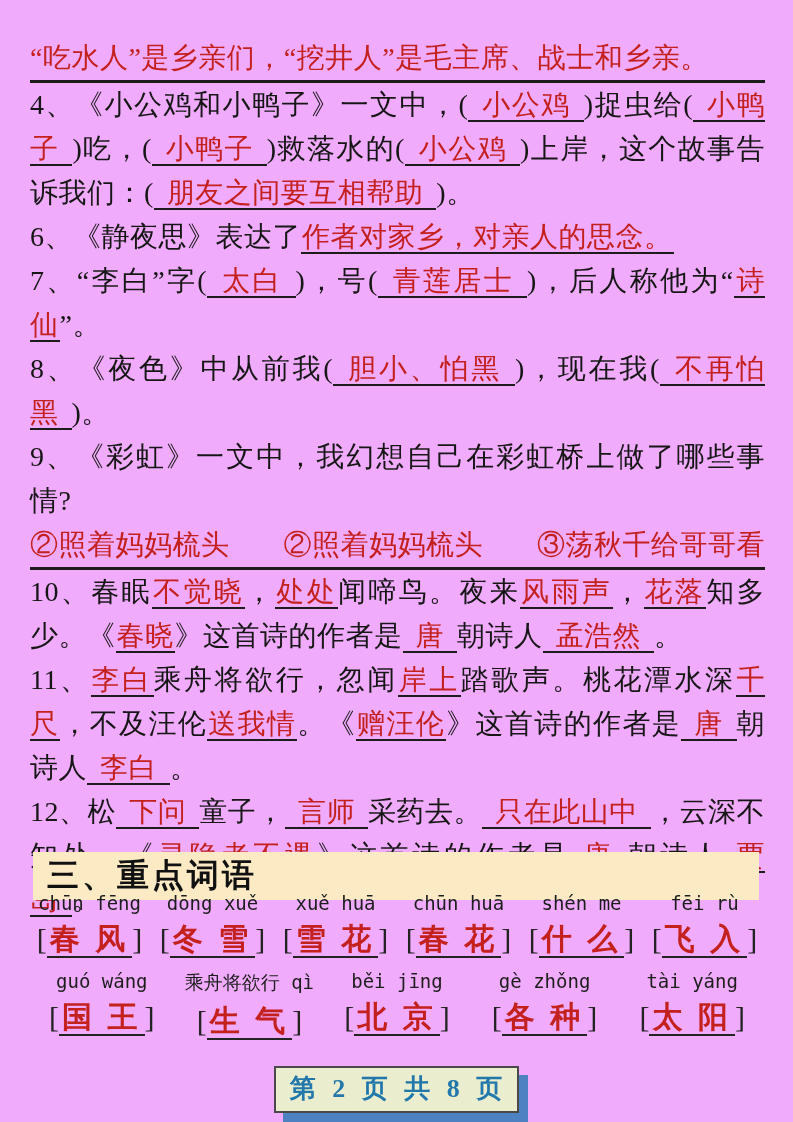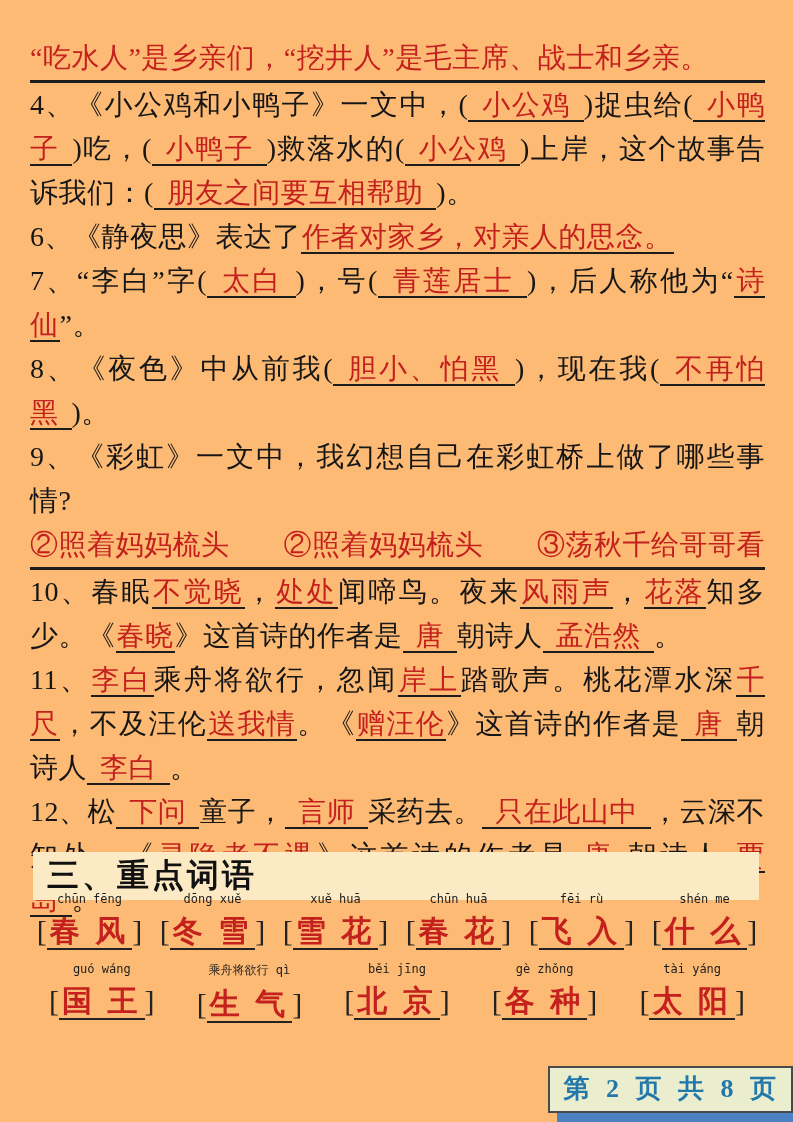--- a/index.html
+++ b/index.html
@@ -2,21 +2,21 @@
 <html style="--red: #c3201e; --ink: #161616; --uline: #1c1c1c; --band_bg: #fbeac4; --footer_bg: #eaeecf; --footer_text: #2278ab; --footer_border: #4a4a4a; --footer_shadow: #4c82c2;"><head>
 <meta charset="utf-8">
 <style>
   :root{
     --red:#c3201e; --ink:#161616; --uline:#1c1c1c;
     --band_bg:#fbeac4; --footer_bg:#eaeecf; --footer_text:#2278ab;
     --footer_border:#4a4a4a; --footer_shadow:#4c82c2;
   }
   html,body{margin:0;padding:0;background:#ffffff;}
   .page{
-    position:relative; width:793px; height:1122px; background:#fdba74;
+    position:relative; width:793px; height:1122px; background:#f0abfc;
     overflow:hidden;
     font-family:"Liberation Serif","DejaVu Serif",serif;
     color:var(--ink);
   }
   
   .qa{
     position:absolute; left:30px; top:36px; width:735px;
     font-size:28px; line-height:44px; text-align:justify;
     letter-spacing:0.5px;
   }
@@ -37,31 +37,31 @@
   }
   .band-title{
     font-size:32px; font-weight:bold; color:#111;
     padding-left:14px; letter-spacing:3px;
   }
   
   .grid{position:absolute; left:28px; top:892px; width:738px;}
   .grid-row{display:flex; justify-content:space-between; margin-bottom:10px;}
   .entry{flex:1; display:flex; flex-direction:column; align-items:center;}
   .pinyin{
-    font-family:"DejaVu Sans Mono",monospace; font-size:12px; color:#1d1d1d;
+    font-family:"DejaVu Sans Mono",monospace; font-size:19px; color:#1d1d1d;
     white-space:nowrap;
   }
   .word-line{margin-top:5px; font-size:30px; white-space:nowrap;}
   .bracket{color:#232323;}
   .word-red{
     color:var(--red); border-bottom:2px solid #232323;
     padding:0 3px 1px; letter-spacing:4px; font-weight:bold;
   }
   
-  .footer{position:absolute; left:0; top:1066px; width:793px; text-align:right;}
+  .footer{position:absolute; left:0; top:1066px; width:793px; text-align:center;}
   .footer-box{
     display:inline-block; background:var(--footer_bg);
     border:2px solid var(--footer_border); color:var(--footer_text);
     font-size:26px; font-weight:bold; letter-spacing:5px;
     padding:3px 10px 5px 14px;
     box-shadow:9px 9px 0 var(--footer_shadow);
   }
 </style>
 </head>
 <body>
@@ -101,26 +101,26 @@
         </div>
         <div class="entry">
           <div class="pinyin">xuě huā</div>
           <div class="word-line"><span class="bracket">[</span><span class="word-red">雪 花</span><span class="bracket">]</span></div>
         </div>
         <div class="entry">
           <div class="pinyin">chūn huā</div>
           <div class="word-line"><span class="bracket">[</span><span class="word-red">春 花</span><span class="bracket">]</span></div>
         </div>
         <div class="entry">
+          <div class="pinyin">shén me</div>
+          <div class="word-line"><span class="bracket">[</span><span class="word-red">什 么</span><span class="bracket">]</span></div>
+        </div>
+        <div class="entry">
           <div class="pinyin">fēi rù</div>
           <div class="word-line"><span class="bracket">[</span><span class="word-red">飞 入</span><span class="bracket">]</span></div>
-        </div>
-        <div class="entry">
-          <div class="pinyin">shén me</div>
-          <div class="word-line"><span class="bracket">[</span><span class="word-red">什 么</span><span class="bracket">]</span></div>
         </div>
       </div>
       <div class="grid-row">
         <div class="entry">
           <div class="pinyin">guó wáng</div>
           <div class="word-line"><span class="bracket">[</span><span class="word-red">国 王</span><span class="bracket">]</span></div>
         </div>
         <div class="entry">
           <div class="pinyin">乘舟将欲行 qì</div>
           <div class="word-line"><span class="bracket">[</span><span class="word-red">生 气</span><span class="bracket">]</span></div>

